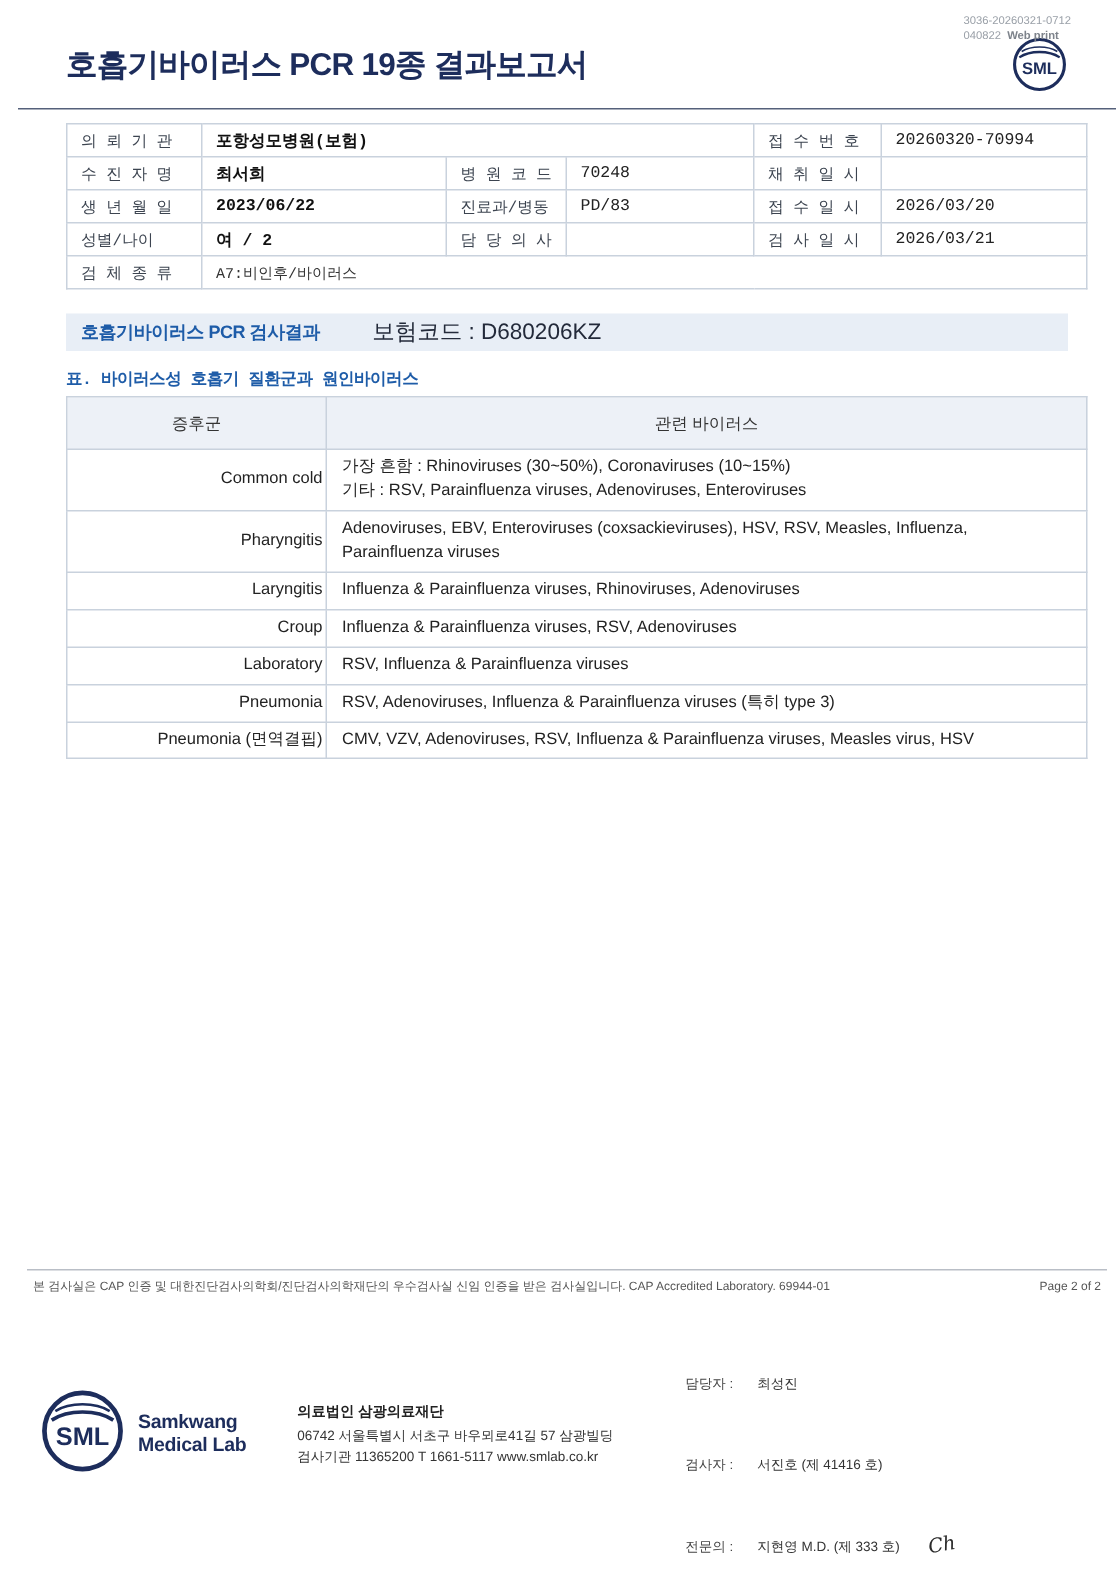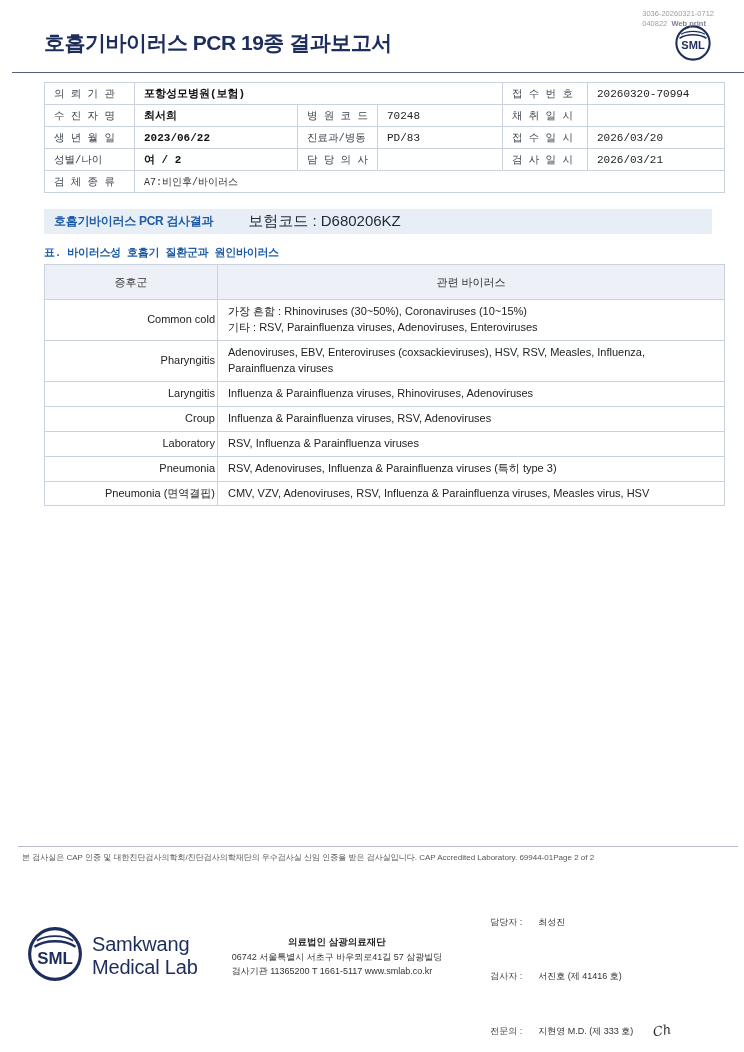--- a/index.html
+++ b/index.html
@@ -77,32 +77,32 @@
     border: 1px solid #c9d2dd; padding: 4px 10px;
     font-size: 11px; color: #222; line-height: 1.45;
   }
   .disease-table td.syndrome { text-align: right; white-space: nowrap; padding: 4px 2px; }
   .disease-table td.viruses { text-align: left; }
 
   
   .footer { margin-top: auto; }
   .footer-rule { border-top: 1px solid #b9bec6; margin: 0 6px; }
   .footer-line {
-    display: flex; justify-content: flex-start; align-items: center;
+    display: flex; justify-content: space-between; align-items: center;
     padding: 5px 10px 0 10px;
     font-size: 8px; color: #555;
   }
   .bottom-block {
     display: flex; align-items: center;
     padding: 12px 14px 14px 14px;
   }
   .brand { display: flex; align-items: center; }
-  .brand-name { margin-left: 8px; color: #1d2d5c; font-size: 20px; line-height: 1.15; font-weight: 400; letter-spacing: -0.2px; }
+  .brand-name { margin-left: 8px; color: #1d2d5c; font-size: 13px; line-height: 1.15; font-weight: 700; letter-spacing: -0.2px; }
   .org-block { margin-left: 34px; font-size: 9px; color: #333; line-height: 1.6; }
-  .org-block .org-name { font-weight: bold; font-size: 9.5px; color: #222; text-align: center; }
+  .org-block .org-name { font-weight: bold; font-size: 9.5px; color: #222; }
   .staff-block { margin-left: 48px; font-size: 9px; color: #333; line-height: 1.6; position: relative; }
   .staff-row { display: flex; margin-top: 40px; }
   .staff-role { width: 42px; color: #444; }
   .staff-name { margin-left: 6px; }
   .signature {
     position: absolute; right: -38px; bottom: -4px;
     font-family: "DejaVu Serif", serif; font-style: italic;
     font-size: 13px; color: #2b2b2b; transform: rotate(-10deg);
   }
 </style>

